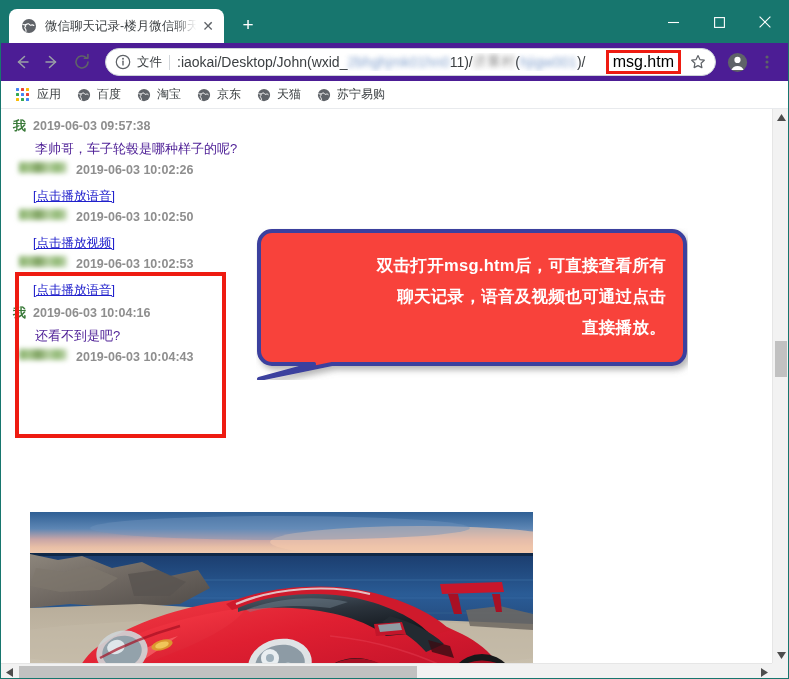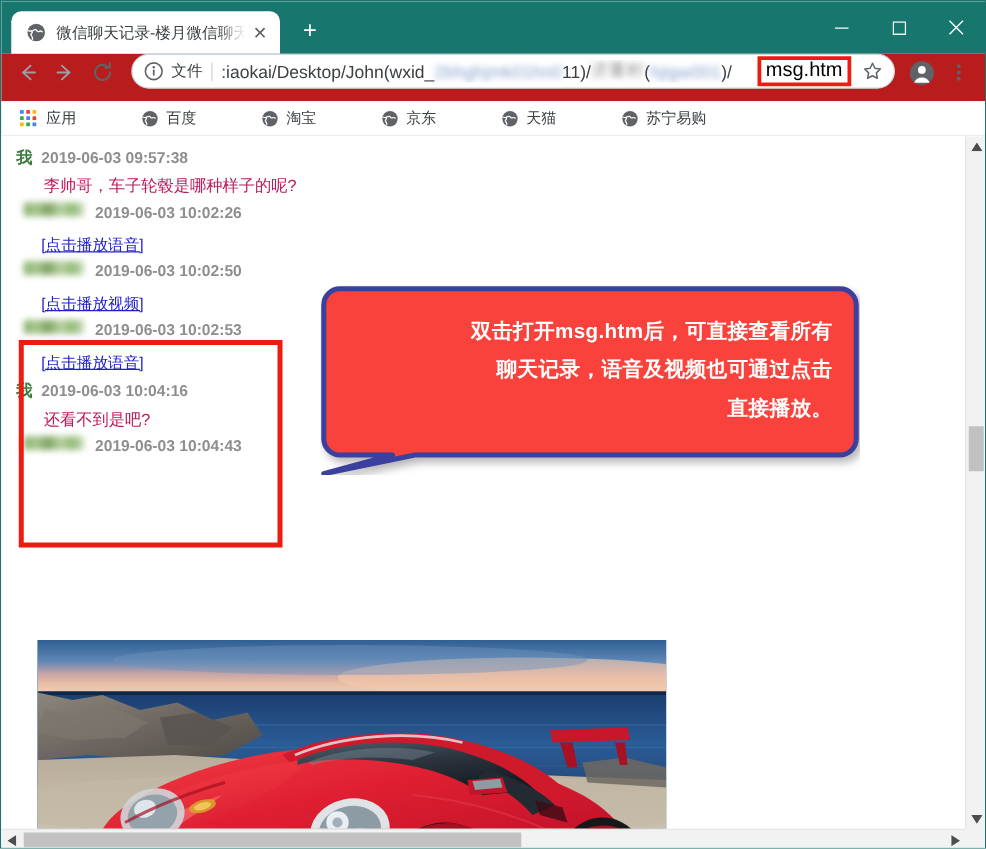--- a/index.html
+++ b/index.html
@@ -71,22 +71,22 @@
   }
   .win-btn {
     width: 46px; height: 32px;
     display: flex; align-items: center; justify-content: center;
     color: #ffffff; cursor: pointer;
   }
 
   
   #toolbar {
     height: 38px;
-    background: #b91c1c;
-    display: flex; 
+    background: #4c1d95;
+    display: flex; align-items: center;
     padding: 0 6px;
   }
   .nav-btn {
     width: 30px; height: 30px;
     display: flex; align-items: center; justify-content: center;
     color: #8a8f94; cursor: pointer;
     flex: 0 0 30px;
   }
   .nav-btn.enabled { color: #5f6368; }
   #omnibox {
@@ -154,21 +154,20 @@
     color: #5f6368;
   }
 
   
   #bookmarks-bar {
     height: 28px;
     background: #ffffff;
     display: flex; align-items: center;
     padding: 0 8px;
     border-bottom: 1px solid #e8eaed;
-    gap: 36px;
   }
   .bm-item {
     display: flex; align-items: center;
     height: 22px;
     padding: 0 7px;
     margin-right: 2px;
     border-radius: 3px;
     cursor: pointer;
     white-space: nowrap;
   }
@@ -220,21 +219,21 @@
     margin-right: 9px;
     margin-left: 6px;
     background: linear-gradient(90deg,#86b06a 0%, #a8c78f 22%, #7ba05e 40%, #b9d2a4 62%, #8fb873 80%, #c6d9b6 100%);
     filter: blur(2.4px);
     border-radius: 1px;
     position: relative; top: -1px;
   }
   .msg-time { color: #8e8e8e; font-size: 12.5px; font-weight: bold; }
   .msg-body {
     padding-left: 22px;
-    color: #be185d;
+    color: #4c1d95;
     font-size: 13px;
     line-height: 22px;
     margin-bottom: 3px;
   }
   .msg-link {
     padding-left: 20px;
     font-size: 12.5px;
     line-height: 24px;
     margin-bottom: 2px;
   }

